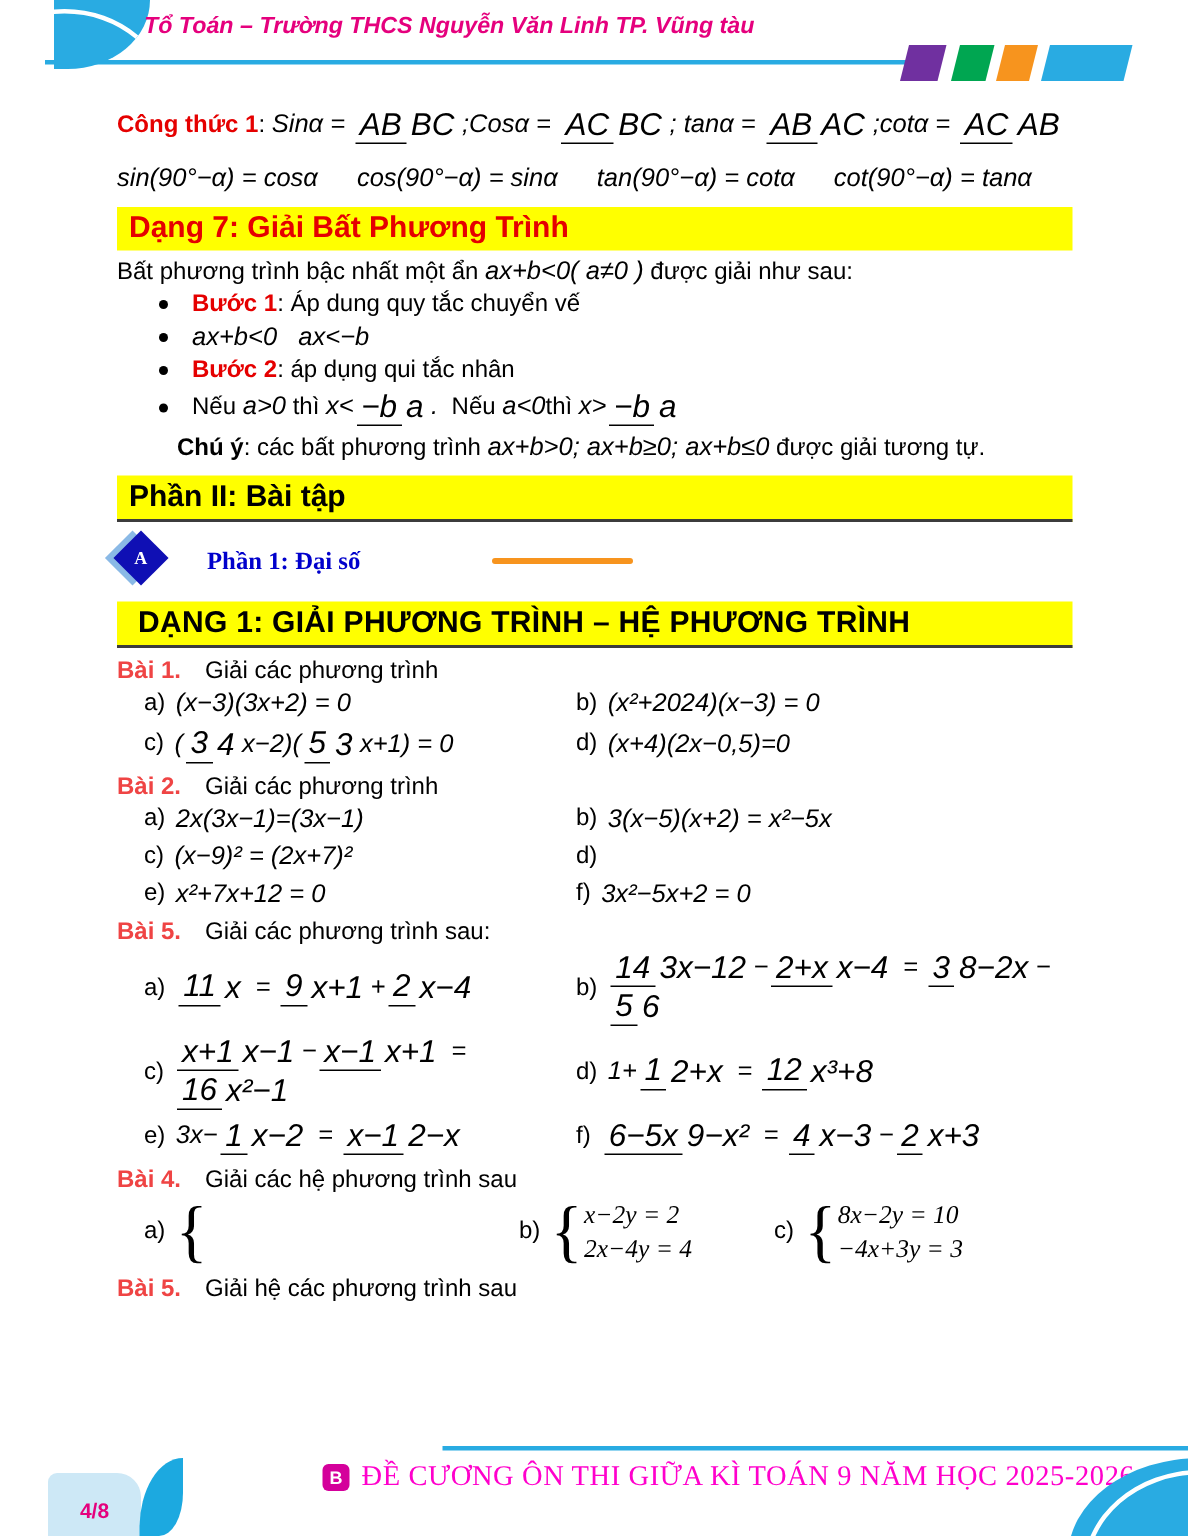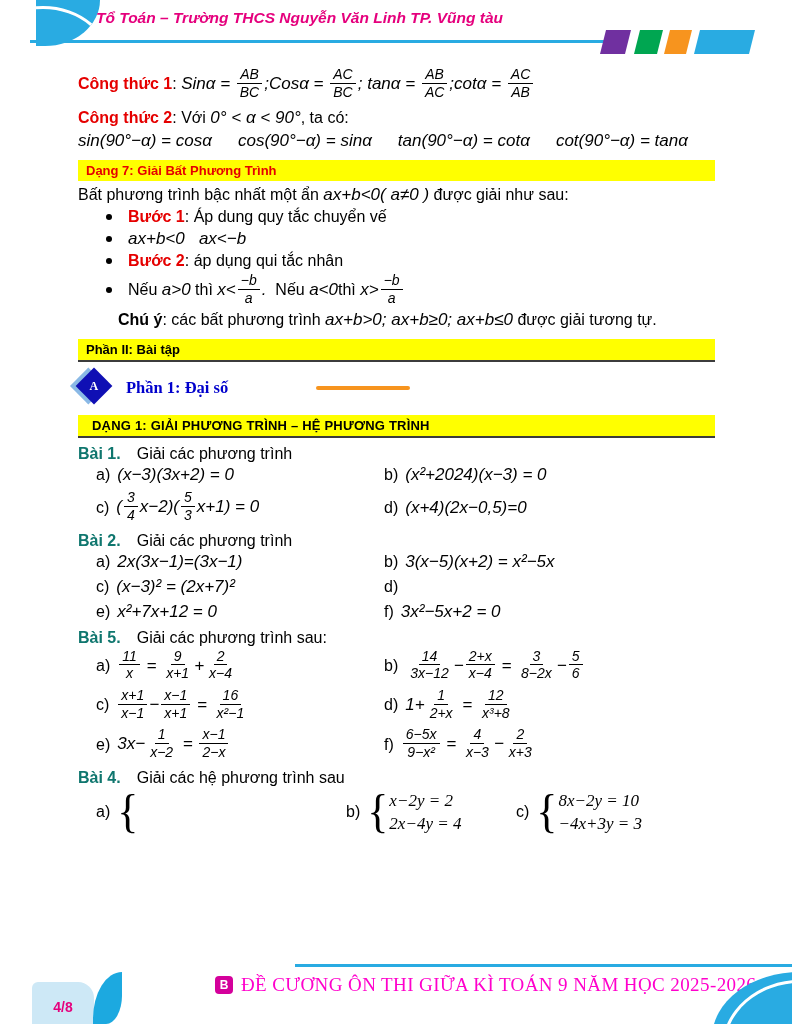--- a/index.html
+++ b/index.html
@@ -36,46 +36,46 @@
   .ftr-corner{position:absolute;right:-8px;bottom:-14px;width:88px;height:66px;background:#29abe2;
     border-top-left-radius:100%;overflow:hidden;}
   .ftr-corner::before{content:'';position:absolute;left:10px;top:8px;width:150px;height:130px;
     border:3px solid #fff;border-radius:50%;}
   
   .content{position:absolute;left:78px;top:60px;width:637px;}
   .line{white-space:pre-wrap;margin:2px 0;}
   .b{font-weight:bold;}
   .red{color:#e50000;}
   .math{font-family:Liberation Sans, sans-serif;font-style:italic;font-size:17px;white-space:pre-wrap;}
-  .frac{display:inline-flex;flex-direction:column;align-items:center;vertical-align:middle;
-    margin:0 2px;line-height:1.12;font-size:14px;text-align:center;}
+  .frac{display:inline-flex;flex-direction:row;align-items:center;vertical-align:middle;
+    margin:0 2px;line-height:1.12;font-size:21px;text-align:center;}
   .fnum{display:block;border-bottom:1.3px solid currentColor;padding:0 3px;}
   .fden{display:block;padding:1px 3px;}
-  .band{background:#ffff00;font-weight:bold;font-size:13px;padding:3px 8px;margin:9px 0 4px 0;}
+  .band{background:#ffff00;font-weight:bold;font-size:20px;padding:3px 8px;margin:9px 0 4px 0;}
   .red-band{color:#e50000;}
   .underlined{border-bottom:2px solid #3c3c3c;}
   .caps{letter-spacing:.2px;padding-left:14px;}
   .ct1{min-height:44px;display:flex;align-items:center;}
   .idents{display:flex;gap:26px;margin:3px 0 2px 0;}
   .bullet{display:flex;align-items:center;padding-left:28px;margin:3px 0;}
   .dot{width:6px;height:6px;border-radius:50%;background:#000;margin-right:16px;flex:0 0 auto;}
   .btxt{white-space:pre-wrap;}
   .note{margin:3px 0 3px 40px;white-space:pre-wrap;}
   .sectionA{display:flex;align-items:center;margin:8px 0 2px 0;height:36px;}
   .dwrap{width:40px;height:36px;position:relative;flex:0 0 auto;}
   .diamond{position:absolute;left:3px;top:3px;width:26px;height:26px;background:#0f0fb4;
     transform:rotate(45deg);display:flex;align-items:center;justify-content:center;
     box-shadow:-4px 4px 0 0 #8ab9e6;}
   .dl{transform:rotate(-45deg);color:#fff;font-weight:bold;font-size:12px;
     font-family:"Liberation Serif",serif;}
   .sa-title{color:#0000cc;font-weight:bold;font-family:"Liberation Serif",serif;font-size:16.5px;
-    margin-left:8px;}
+    margin-left:20px;}
   .orange-rule{width:94px;height:4px;background:#f7941e;border-radius:2px;margin-left:88px;}
   .bai-title{margin:7px 0 2px 0;}
-  .bai-label{color:#0f766e;font-weight:bold;margin-right:16px;}
+  .bai-label{color:#ef4444;font-weight:bold;margin-right:16px;}
   .grid2{display:grid;grid-template-columns:288px 1fr;row-gap:5px;margin:2px 0;}
   .grid3{display:grid;grid-template-columns:250px 170px 1fr;margin:2px 0;}
   .prob{display:flex;align-items:center;padding-left:18px;}
   .plabel{margin-right:7px;flex:0 0 auto;}
   .sys{display:inline-flex;align-items:center;}
   .brace{font-family:"Liberation Serif",serif;font-size:44px;font-weight:300;
     transform:scaleY(1.05);margin-right:1px;line-height:1;}
   .syscol{display:inline-flex;flex-direction:column;}
   .sysline{font-family:"Liberation Serif",serif;font-style:italic;font-size:17px;line-height:23px;}
 </style>
@@ -86,21 +86,20 @@
 <div class="hdr-line"></div>
 <div class="hdr-title">Tổ Toán – Trường THCS Nguyễn Văn Linh TP. Vũng tàu</div>
 <div class="sq sq1"></div>
 <div class="sq sq2"></div>
 <div class="sq sq3"></div>
 <div class="sq sq4"></div>
 
 <div class="content">
 
   <div class="line ct1"><span class="b red">Công thức 1</span><span>: </span><span class="math">Sinα = <span class="frac"><span class="fnum">AB</span><span class="fden">BC</span></span>;Cosα = <span class="frac"><span class="fnum">AC</span><span class="fden">BC</span></span>; tanα = <span class="frac"><span class="fnum">AB</span><span class="fden">AC</span></span>;cotα = <span class="frac"><span class="fnum">AC</span><span class="fden">AB</span></span></span></div>
-  <div class="line"><span class="b red">Công thức 2</span><span>: Với </span><span class="math">0° &lt; α &lt; 90°</span><span>, ta có:</span></div>
   <div class="idents">
     <span class="math">sin(90°−α) = cosα</span>
     <span class="math">cos(90°−α) = sinα</span>
     <span class="math">tan(90°−α) = cotα</span>
     <span class="math">cot(90°−α) = tanα</span>
   </div>
 
   <div class="band red-band">Dạng 7: Giải Bất Phương Trình</div>
   <div class="line"><span>Bất phương trình bậc nhất một ẩn </span><span class="math">ax+b&lt;0( a≠0 )</span><span> được giải như sau:</span></div>
 
@@ -166,21 +165,21 @@
     <div class="prob">
         <span class="plabel">a)</span>
         <span class="math">2x(3x−1)=(3x−1)</span>
       </div>
     <div class="prob">
         <span class="plabel">b)</span>
         <span class="math">3(x−5)(x+2) = x²−5x</span>
       </div>
     <div class="prob">
         <span class="plabel">c)</span>
-        <span class="math">(x−3)² = (2x+7)²</span>
+        <span class="math">(x−9)² = (2x+7)²</span>
       </div>
     <div class="prob">
         <span class="plabel">d)</span>
       </div>
     <div class="prob">
         <span class="plabel">e)</span>
         <span class="math">x²+7x+12 = 0</span>
       </div>
     <div class="prob">
         <span class="plabel">f)</span>
@@ -243,20 +242,23 @@
         <span class="sys">
           <span class="brace">{</span>
           <span class="syscol">
             <span class="sysline">8x−2y = 10</span>
             <span class="sysline">−4x+3y = 3</span>
           </span>
         </span>
       </div>
   </div>
 
+  <div class="bai-title">
+    <span class="bai-label">Bài 5.</span><span>Giải hệ các phương trình sau</span>
+  </div>
 
 </div>
 
 <div class="ftr-line"></div>
 <div class="ftr-pagebox">4/8</div>
 <div class="ftr-book"></div>
 <div class="ftr-title-row">
   <span class="blg">
       <span class="blg-b">B</span>
     </span>

